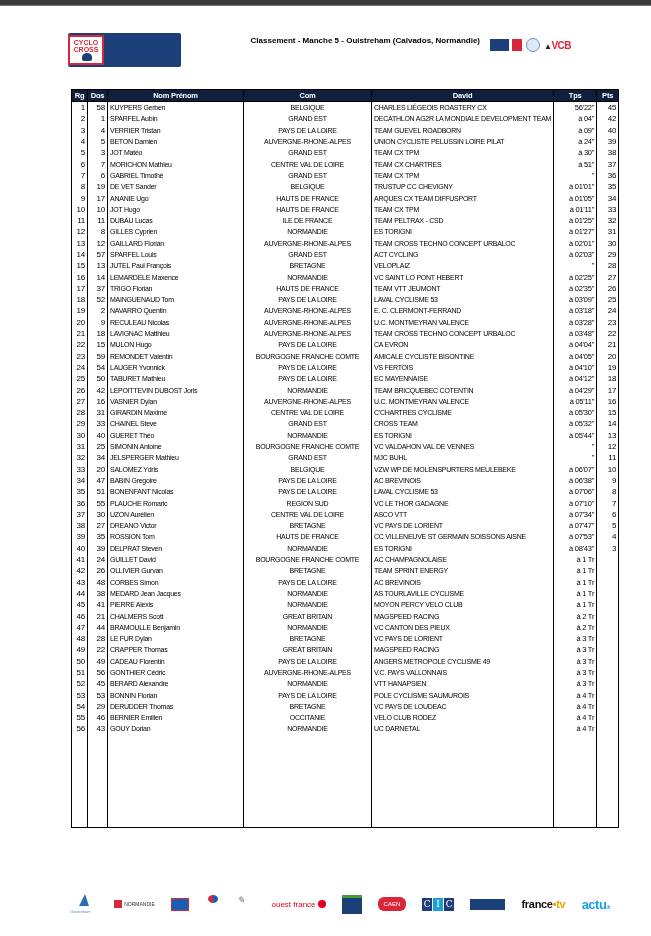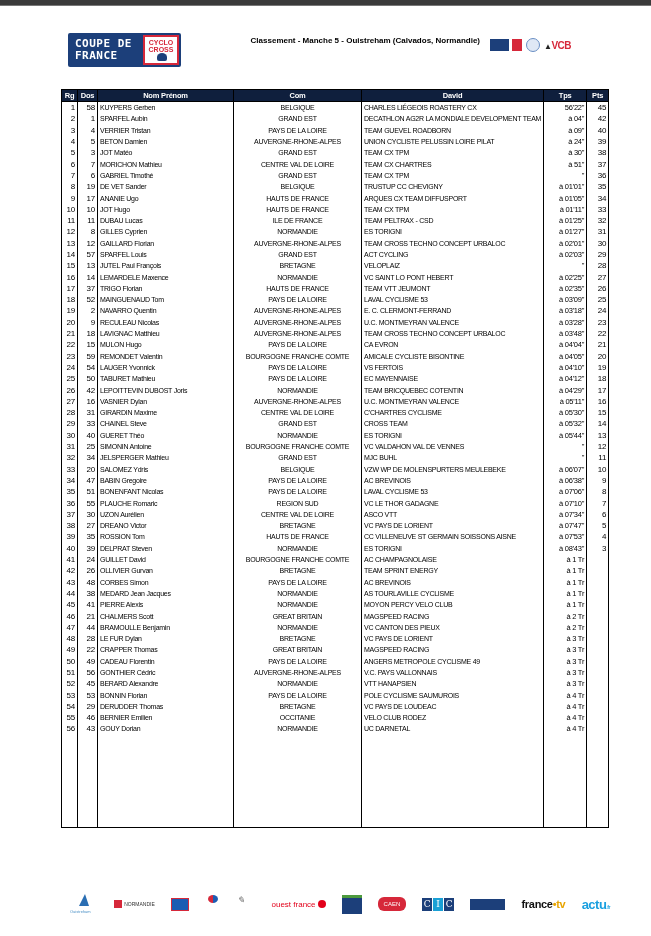--- a/index.html
+++ b/index.html
@@ -27,21 +27,21 @@
   .title .t1 { font-size: 13px; font-weight: bold; line-height: 16px; }
   .title .t2 { font-size: 8px; font-weight: bold; line-height: 12px; text-align: right; }
   .title .t3 { font-size: 11px; font-weight: bold; line-height: 14px; margin-top: 1px; }
   .logos-right { position: absolute; left: 490px; top: 37px; height: 16px; display: flex; align-items: center; gap: 4px; text-align: center; }
   .lr-ffc { width: 32px; height: 12px; background: linear-gradient(90deg,#1c3f7a 0 60%, #fff 60% 70%, #d6283a 70%); }
   .lr-circ { width: 14px; height: 14px; border-radius: 50%; border: 1px solid #6a8fc4; box-sizing: border-box; background: #dfe8f5; }
   .lr-vcb { font-size: 10px; font-weight: bold; color: #d6283a; letter-spacing: -0.5px; }
   .lr-vcb .tri { color: #222; font-size: 8px; }
 
   table.results {
-    position: absolute; left: 61px; top: 89px; border-collapse: collapse;
+    position: absolute; left: 71px; top: 89px; border-collapse: collapse;
     font-size: 7px; color: #000; table-layout: fixed;
   }
   table.results th {
     background: #0f1f3d; color: #fff; font-weight: bold; font-size: 7.5px; height: 11px; padding: 0;
     border: 1px solid #000; letter-spacing: -0.2px;
   }
   table.results td {
     height: 11.3px; padding: 0 2px; line-height: 11px; white-space: nowrap; overflow: hidden;
     border-left: 1px solid #000; border-right: 1px solid #000; letter-spacing: -0.25px;
   }
@@ -73,24 +73,20 @@
   .f-ftv .tv { color: #e8a400; }
   .f-actu { font-size: 13px; font-weight: bold; color: #1aa0e0; letter-spacing: -0.5px; }
   .f-actu small { font-size: 5px; }
 </style>
 </head>
 <body>
 
 <div class="topbar"></div>
 
 <div class="logo-cdf">
-  <div class="txt">
-    <div>COUPE DE</div>
-    <div>FRANCE</div>
-  </div>
   <div class="cx">
     <div>CYCLO</div>
     <div>CROSS</div>
     <div class="rider"></div>
   </div>
 </div>
 
 <div class="title">
   <div class="t2">Classement - Manche 5 - Ouistreham (Calvados, Normandie)</div>
 </div>

